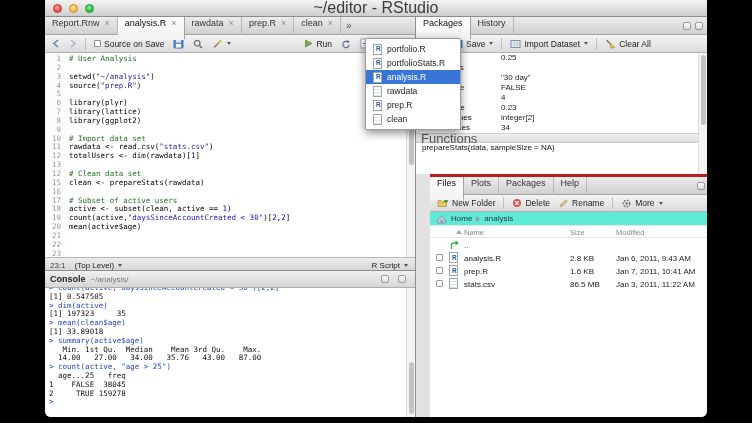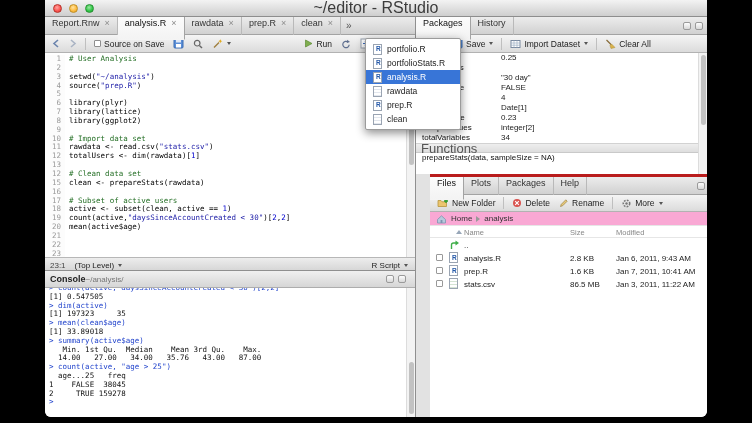--- a/index.html
+++ b/index.html
@@ -47,39 +47,39 @@
   .gl{height:8.85px}
   .code{position:absolute;left:24px;top:2px;right:9px;bottom:0;font:7.5px/8.85px "DejaVu Sans Mono",monospace;white-space:pre;color:#000}
   .code-line{height:8.85px}
   .tk-c{color:#236e24}.tk-s{color:#1a1aa6}.tk-n{color:#0000cd}.tk-p{color:#000}
   .vscroll{position:absolute;right:0;top:0;bottom:0;width:9px;background:#f3f3f3;border-left:1px solid #dcdcdc}
   .vscroll .thumb{position:absolute;left:1.5px;width:5px;background:#c2c2c2;border-radius:2.5px}
   .statusbar{position:absolute;left:0;bottom:0;right:0;height:13px;background:linear-gradient(#ededed,#d7d7d7);border-top:1px solid #b7b7b7;display:flex;align-items:flex-end;font-size:8px;color:#444;padding:0 5px;gap:7px}
   .statusbar .tbtn{font-size:8px;padding:0 2px}
 
   
-  .pane-header{height:17px;background:linear-gradient(#f0f0f0,#d6d6d6);border-bottom:1px solid #adadad;display:flex;align-items:center;padding:0 5px;}
+  .pane-header{height:17px;background:linear-gradient(#f0f0f0,#d6d6d6);border-bottom:1px solid #adadad;display:flex;align-items:center;padding:0 5px;gap:5px}
   .ptitle{font-size:9px;font-weight:bold;color:#222}
   .ppath{font-size:8px;color:#777}
   .console-body{position:absolute;left:0;top:17px;right:9px;bottom:0;overflow:hidden;padding-left:4px;font:7.5px/8.8px "DejaVu Sans Mono",monospace;white-space:pre}
   .console-body .cl:first-child{margin-top:-4px}
   .cl.cin{color:#2244cc}.cl.cout{color:#111}
   .consolep .vscroll{top:17px}
 
   
   .ws-content{position:absolute;left:0;top:36px;right:0;bottom:0;overflow:hidden}
   .ws-row{position:relative;height:10px;line-height:10px;font-size:8px;color:#111}
   .ws-name{position:absolute;left:6px;top:0;width:76px;overflow:hidden;white-space:nowrap}
   .ws-val{position:absolute;left:85px;top:0;right:12px;overflow:hidden;white-space:nowrap;color:#222}
   .ws-sec{height:10px;line-height:9px;background:linear-gradient(#eeeeee,#dedede);border-top:1px solid #d2d2d2;border-bottom:1px solid #c9c9c9;font-size:13px;color:#555;padding-left:5px}
   .ws-fn{height:10px;line-height:10px;font-size:8px;color:#111;padding-left:6px;white-space:nowrap}
   .ws-content .vscroll{top:0}
 
   
-  .breadcrumb{height:14px;display:flex;align-items:center;gap:4px;padding:0 6px;font-size:8px;color:#333;background:#f9a8d4;border-bottom:1px solid #e6e6e6}
+  .breadcrumb{height:14px;display:flex;align-items:center;gap:4px;padding:0 6px;font-size:8px;color:#333;background:#5eead4;border-bottom:1px solid #e6e6e6}
   .crumb-sep{width:0;height:0;border-top:3px solid transparent;border-bottom:3px solid transparent;border-left:4px solid #9a9a9a}
   .colheader{position:relative;height:12px;font-size:7.5px;color:#888;border-bottom:1px solid #e6e6e6;background:#fff}
   .sort-arrow{position:absolute;left:26px;top:3.5px;width:0;height:0;border-left:3px solid transparent;border-right:3px solid transparent;border-bottom:4px solid #97a6b8}
   .col-name{position:absolute;left:34px;top:1.5px}
   .col-size{position:absolute;left:140px;top:1.5px}
   .col-mod{position:absolute;left:186px;top:1.5px}
   .f-row{position:relative;height:13px;font-size:8px;color:#222}
   .fcheck{position:absolute;left:6px;top:3px;width:7px;height:7px;border:1px solid #999;background:#fff;border-radius:1px}
   .f-icon{position:absolute;left:19px;top:1px}
   .f-name{position:absolute;left:34px;top:2.5px}
@@ -320,24 +320,20 @@
             </div>
             <div class="ws-row">
               <span class="ws-name">debugMode</span>
               <span class="ws-val">FALSE</span>
             </div>
             <div class="ws-row">
               <span class="ws-name">quarters</span>
               <span class="ws-val">4</span>
             </div>
             <div class="ws-row">
-              <span class="ws-name">reportDate</span>
-              <span class="ws-val">Date[1]</span>
-            </div>
-            <div class="ws-row">
               <span class="ws-name">sampleRate</span>
               <span class="ws-val">0.23</span>
             </div>
             <div class="ws-row">
               <span class="ws-name">sampleValues</span>
               <span class="ws-val">integer[2]</span>
             </div>
             <div class="ws-row">
               <span class="ws-name">totalVariables</span>
               <span class="ws-val">34</span>

